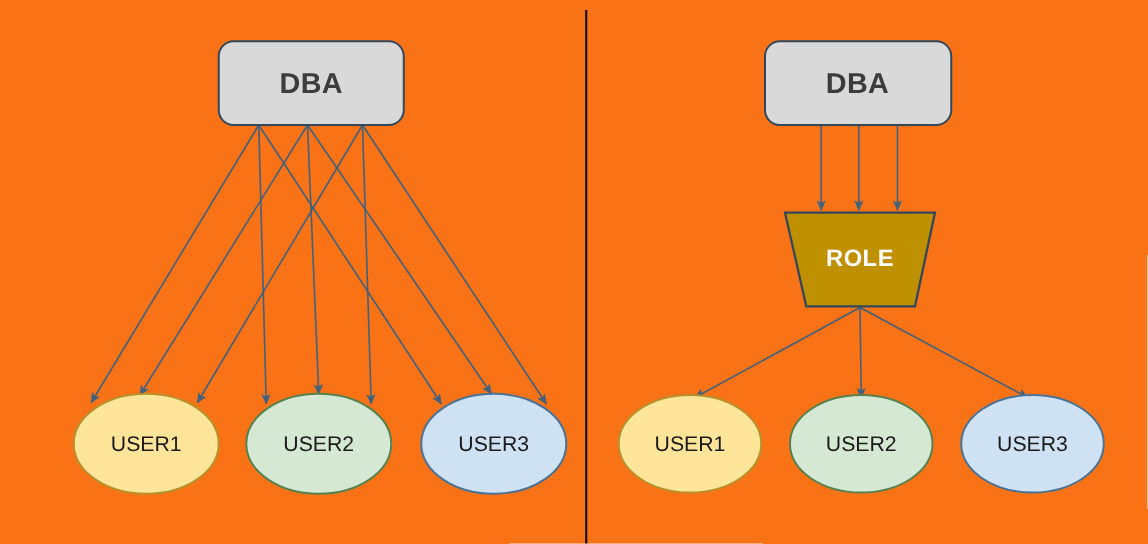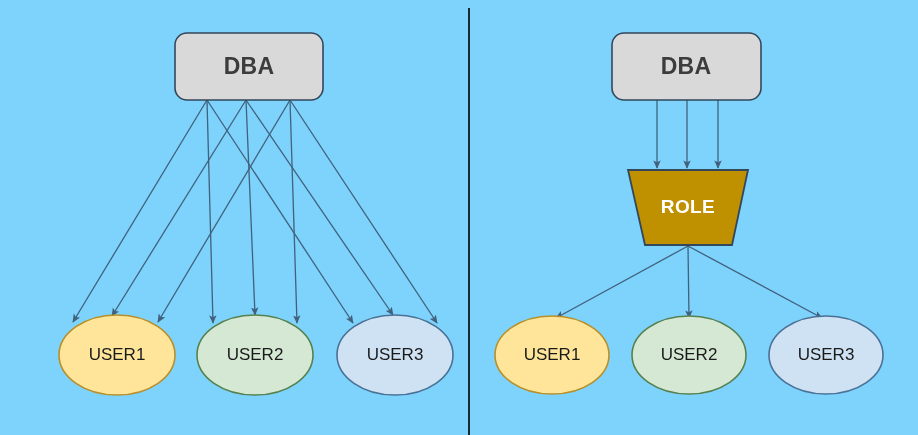--- a/index.html
+++ b/index.html
@@ -8,21 +8,21 @@
     padding: 0;
     background: #ffffff;
   }
   body {
     font-family: "Liberation Sans", sans-serif;
   }
   #canvas {
     position: relative;
     width: 918px;
     height: 435px;
-    background: #7dd3fc;
+    background: #f97316;
     overflow: hidden;
     text-align: right;
   }
   #diagram-svg {
     position: absolute;
     top: 0;
     left: 0;
     width: 918px;
     height: 435px;
   }

